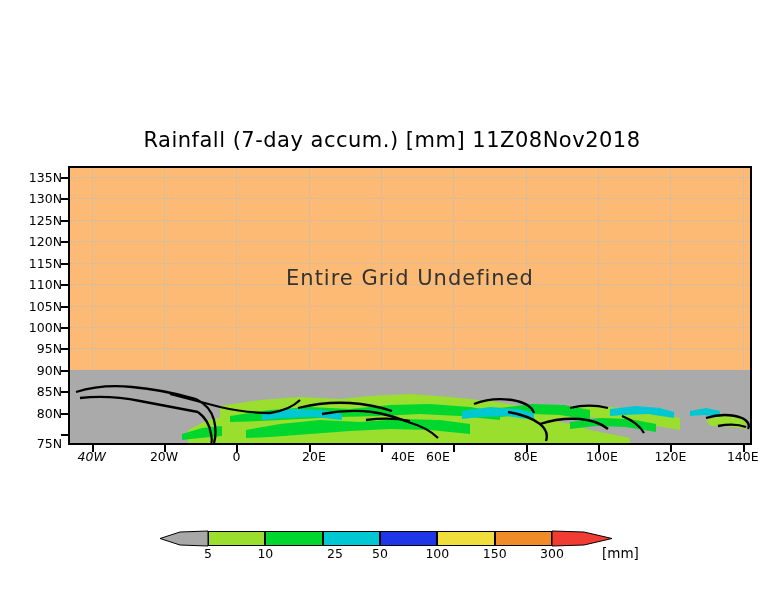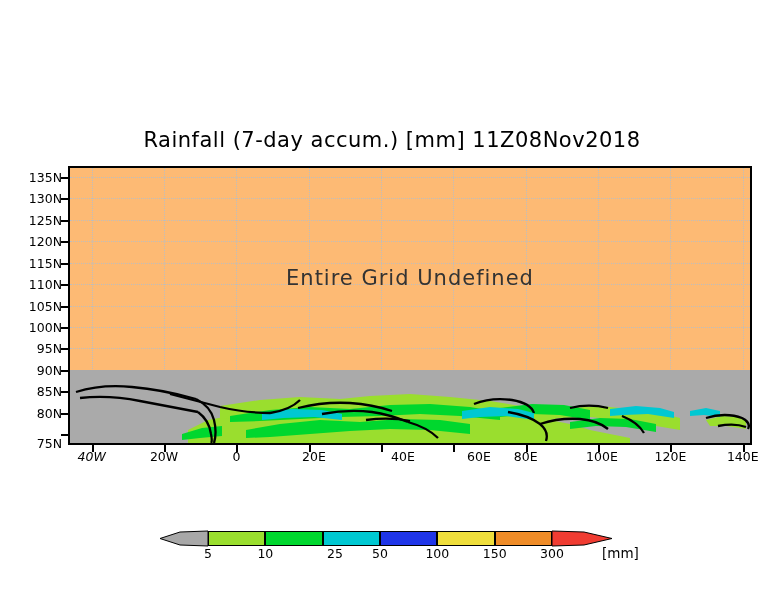--- a/index.html
+++ b/index.html
@@ -284,21 +284,21 @@
       <div class="xtick-label" style="left: 91.7021px; font-style: italic;">40W</div>
       <div class="xtick-mark" style="left: 91.7021px;"></div>
       <div class="xtick-label" style="left: 164.043px;">20W</div>
       <div class="xtick-mark" style="left: 164.043px;"></div>
       <div class="xtick-label" style="left: 236.383px;">0</div>
       <div class="xtick-mark" style="left: 236.383px;"></div>
       <div class="xtick-label" style="left: 294px; margin-left: 20px;">20E</div>
       <div class="xtick-mark" style="left: 308.723px;"></div>
       <div class="xtick-label" style="left: 359px; margin-left: 44px;">40E</div>
       <div class="xtick-mark" style="left: 381.064px;"></div>
-      <div class="xtick-label" style="left: 479px;">60E</div>
+      <div class="xtick-label" style="left: 438px;">60E</div>
       <div class="xtick-mark" style="left: 453.404px;"></div>
       <div class="xtick-label" style="left: 525.745px;">80E</div>
       <div class="xtick-mark" style="left: 525.745px;"></div>
       <div class="xtick-label" style="left: 602px;">100E</div>
       <div class="xtick-mark" style="left: 598.085px;"></div>
       <div class="xtick-label" style="left: 670.426px; text-align: right;">120E</div>
       <div class="xtick-mark" style="left: 670.426px;"></div>
       <div class="xtick-label" style="left: 742.766px;">140E</div>
       <div class="xtick-mark" style="left: 742.766px;"></div>
     </div>

